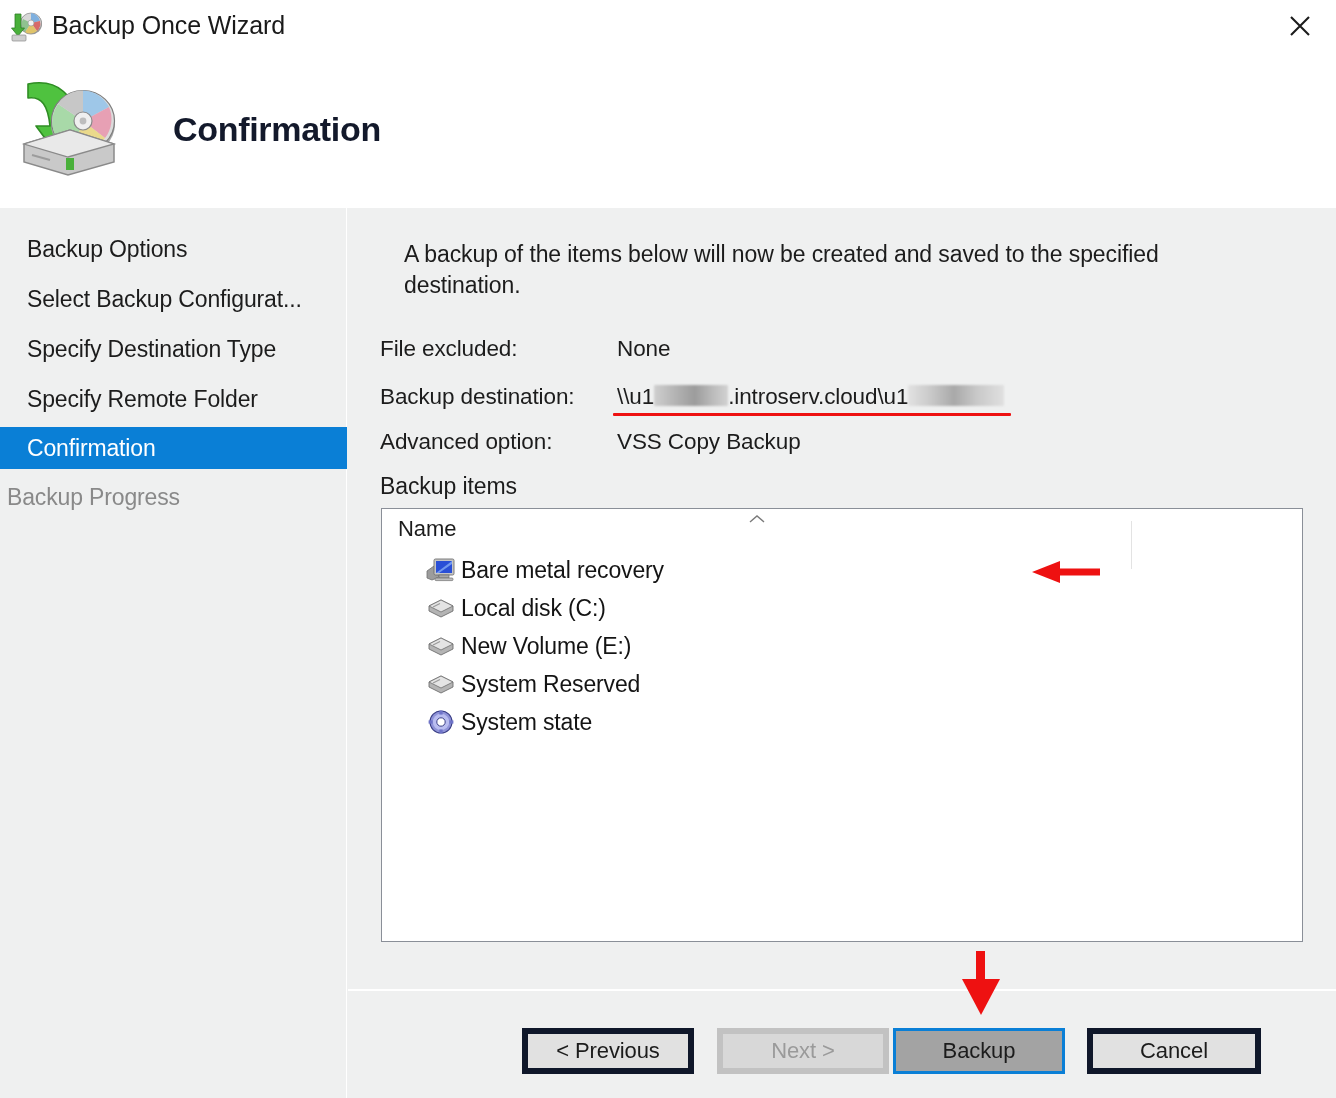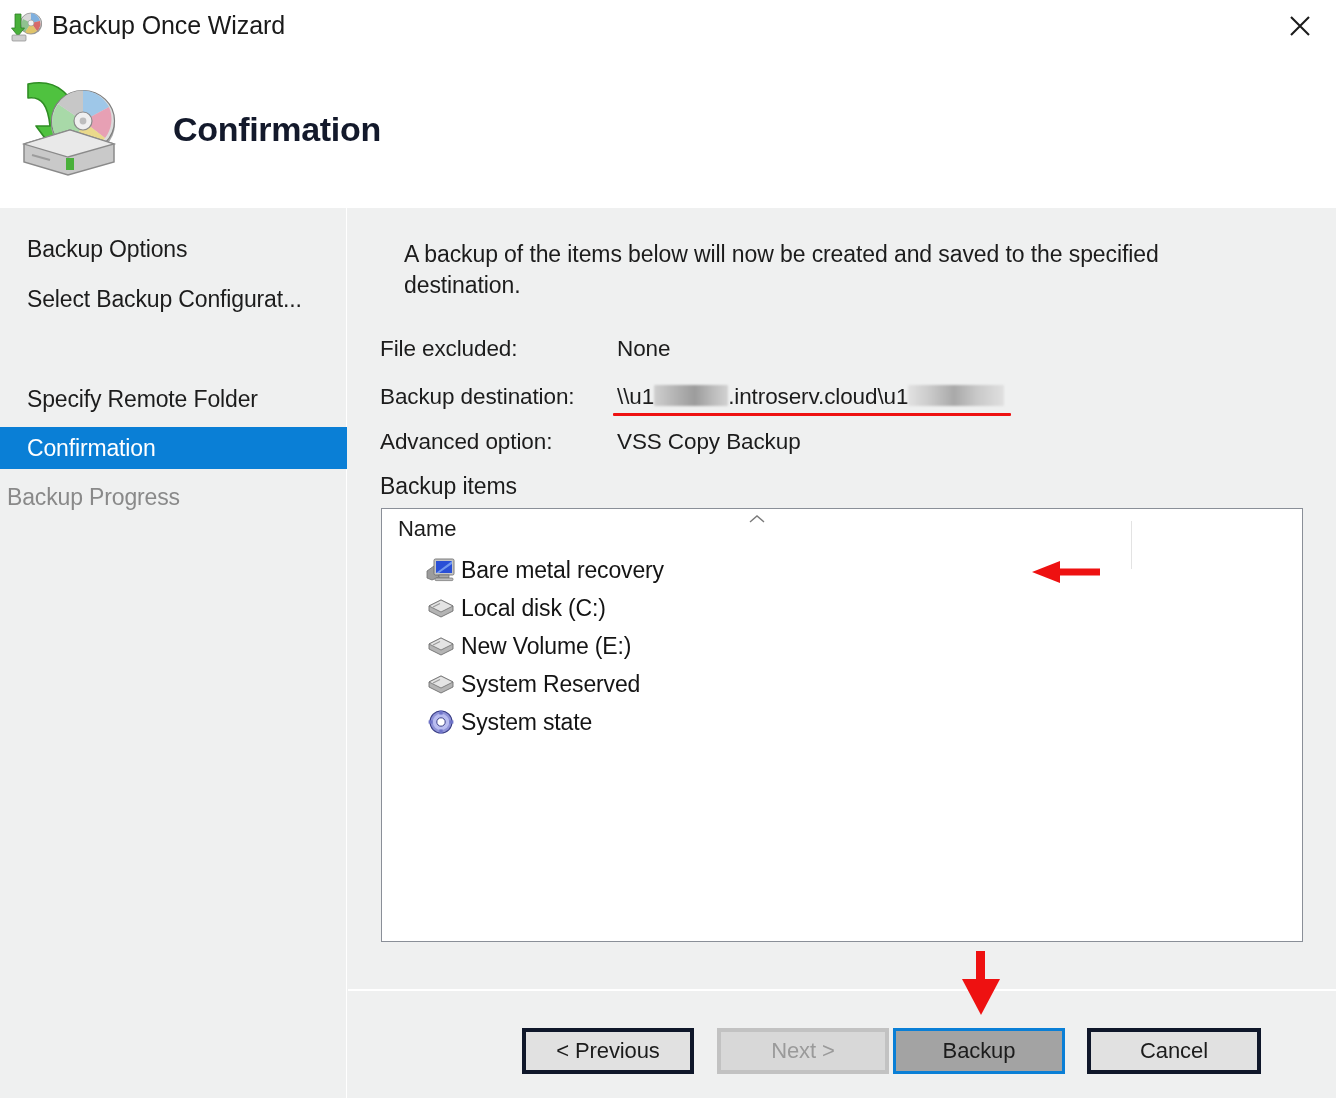--- a/index.html
+++ b/index.html
@@ -254,21 +254,21 @@
     position: absolute;
     left: 348px; top: 985px;
     width: 988px; height: 113px;
     background: #eff0f0;
   }
   .btn {
     position: absolute;
     top: 37px;
     height: 46px;
     background: #e1e1e1;
-    border: 4px solid #0f172a;
+    border: 6px solid #0f172a;
     font-family: "Liberation Sans", sans-serif;
     font-size: 22px;
     color: #1c1c1c;
     letter-spacing: -0.1px;
     cursor: pointer;
     display: flex;
     align-items: center;
     justify-content: center;
   }
   .btn.disabled {
@@ -343,20 +343,23 @@
 
   <div class="body-area">
 
     <nav class="sidebar">
       <div class="nav-item" style="top:20px">
           <span>Backup Options</span>
         </div>
       <div class="nav-item" style="top:70px">
           <span>Select Backup Configurat...</span>
         </div>
+      <div class="nav-item" style="top:120px">
+          <span>Specify Destination Type</span>
+        </div>
       <div class="nav-item" style="top:170px">
           <span>Specify Remote Folder</span>
         </div>
       <div class="nav-item selected" style="top:219px">
           <span>Confirmation</span>
         </div>
       <div class="nav-item disabled" style="top:268px">
           <span>Backup Progress</span>
         </div>
     </nav>

